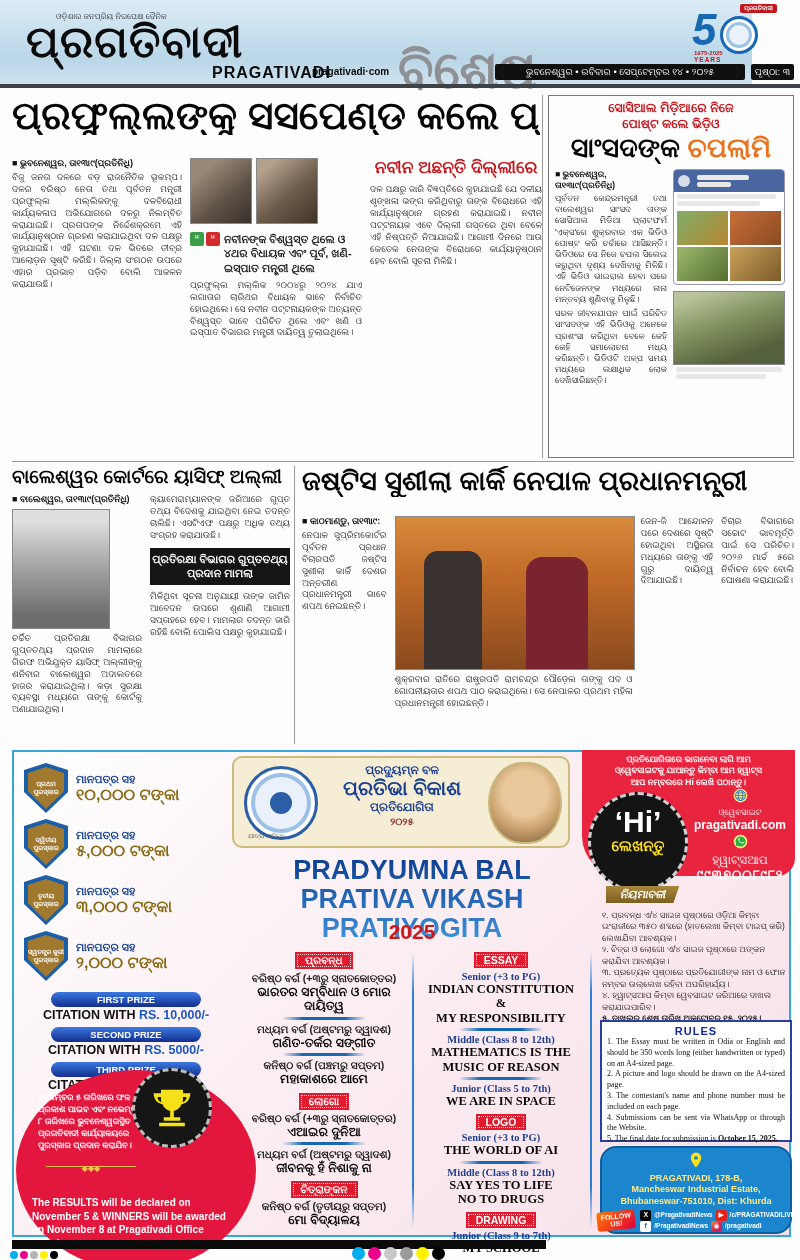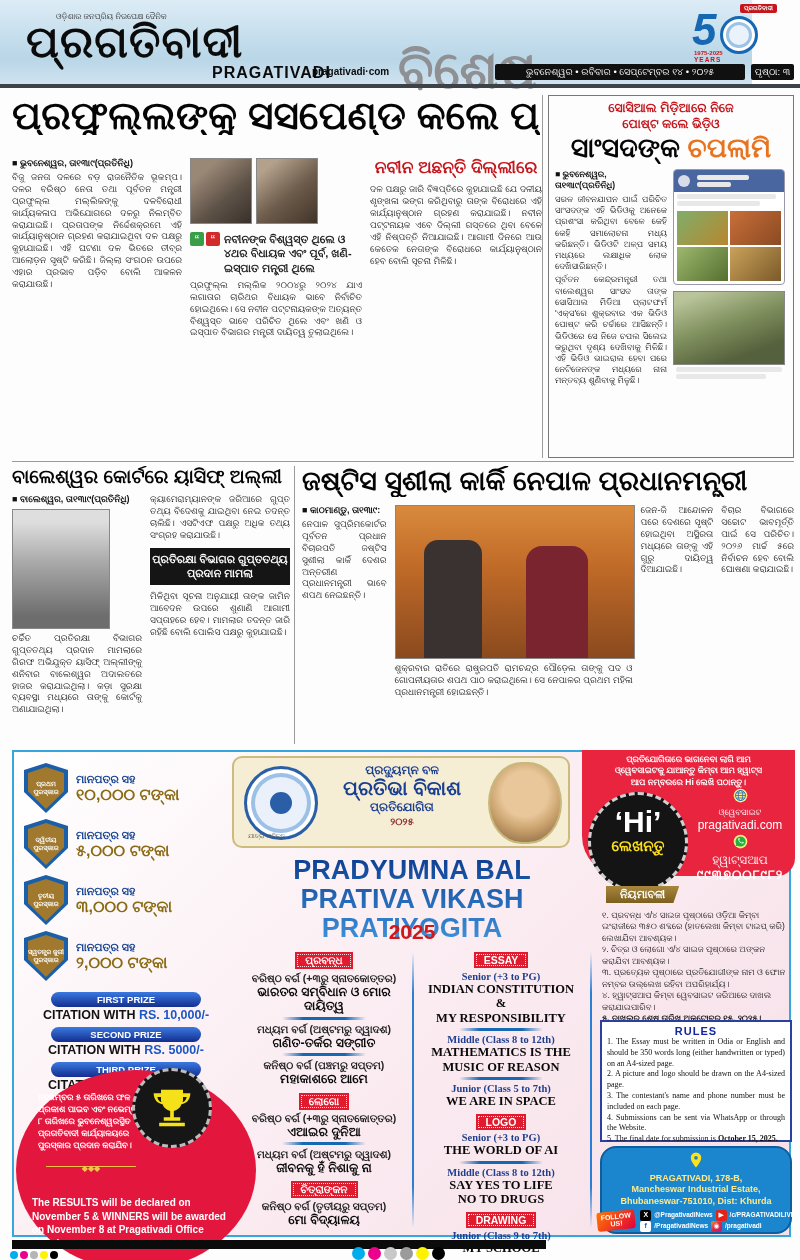--- a/index.html
+++ b/index.html
@@ -115,22 +115,22 @@
     <div style="text-align:center;color:#c4161c;font-weight:bold;font-size:12.5px;line-height:1.25;">
       <div>ସୋସିଆଲ ମିଡ଼ିଆରେ ନିଜେ</div>
       <div>ପୋଷ୍ଟ କଲେ ଭିଡ଼ିଓ</div>
     </div>
     <div style="text-align:center;font-size:27px;font-weight:bold;line-height:1.1;margin-top:2px;white-space:nowrap;overflow:hidden;">
       <span style="color:#050505;">ସାଂସଦଙ୍କ </span><span style="color:#e87420;">ଚପଲାମି</span>
     </div>
     <div style="display:flex;gap:6px;margin-top:5px;">
       <div style="width:112px;">
         <div class="byline" style="font-size:8.5px;">■ ଭୁବନେଶ୍ୱର, ତା୧୩ା୯(ପ୍ରତିନିଧି)</div>
+        <div class="odia-body" style="font-size:8.5px;margin-top:2px;">ପୂର୍ବତନ କେନ୍ଦ୍ରମନ୍ତ୍ରୀ ତଥା ବାଲେଶ୍ୱର ସାଂସଦ ତାଙ୍କ ସୋସିଆଲ ମିଡିଆ ପ୍ଲାଟଫର୍ମ 'ଏକ୍ସ'ରେ ଶୁକ୍ରବାର ଏକ ଭିଡିଓ ପୋଷ୍ଟ କରି ଚର୍ଚ୍ଚାରେ ଆସିଛନ୍ତି। ଭିଡିଓରେ ସେ ନିଜେ ଚପଲ ସିଲେଇ କରୁଥିବା ଦୃଶ୍ୟ ଦେଖିବାକୁ ମିଳିଛି। ଏହି ଭିଡିଓ ଭାଇରାଲ ହେବା ପରେ ନେଟିଜେନଙ୍କ ମଧ୍ୟରେ ନାନା ମନ୍ତବ୍ୟ ଶୁଣିବାକୁ ମିଳୁଛି।</div>
         <div class="odia-body" style="font-size:8.5px;margin-top:3px;">ସରଳ ଜୀବନଯାପନ ପାଇଁ ପରିଚିତ ସାଂସଦଙ୍କ ଏହି ଭିଡିଓକୁ ଅନେକେ ପ୍ରଶଂସା କରିଥିବା ବେଳେ କେହି କେହି ସମାଲୋଚନା ମଧ୍ୟ କରିଛନ୍ତି। ଭିଡିଓଟି ଅଳ୍ପ ସମୟ ମଧ୍ୟରେ ଲକ୍ଷାଧିକ ଲୋକ ଦେଖିସାରିଛନ୍ତି।</div>
-        <div class="odia-body" style="font-size:8.5px;margin-top:2px;">ପୂର୍ବତନ କେନ୍ଦ୍ରମନ୍ତ୍ରୀ ତଥା ବାଲେଶ୍ୱର ସାଂସଦ ତାଙ୍କ ସୋସିଆଲ ମିଡିଆ ପ୍ଲାଟଫର୍ମ 'ଏକ୍ସ'ରେ ଶୁକ୍ରବାର ଏକ ଭିଡିଓ ପୋଷ୍ଟ କରି ଚର୍ଚ୍ଚାରେ ଆସିଛନ୍ତି। ଭିଡିଓରେ ସେ ନିଜେ ଚପଲ ସିଲେଇ କରୁଥିବା ଦୃଶ୍ୟ ଦେଖିବାକୁ ମିଳିଛି। ଏହି ଭିଡିଓ ଭାଇରାଲ ହେବା ପରେ ନେଟିଜେନଙ୍କ ମଧ୍ୟରେ ନାନା ମନ୍ତବ୍ୟ ଶୁଣିବାକୁ ମିଳୁଛି।</div>
       </div>
       <div style="width:112px;">
 
         <div style="border:1px solid #99a;border-radius:4px;overflow:hidden;background:#fff;">
           <div style="height:22px;background:#4a66a0;display:flex;align-items:center;padding:0 4px;gap:4px;">
             <span class="dot" style="width:12px;height:12px;background:#d8dce8;"></span>
             <span style="flex:1;">
                 <span class="fbbar" style="display:block;width:60%;"></span>
                 <span class="fbbar" style="display:block;width:40%;"></span>
               </span>
@@ -169,21 +169,21 @@
         </div>
         <div class="odia-body">ମିଳିଥିବା ସୂଚନା ଅନୁଯାୟୀ ତାଙ୍କ ଜାମିନ ଆବେଦନ ଉପରେ ଶୁଣାଣି ଆଗାମୀ ସପ୍ତାହରେ ହେବ। ମାମଲାର ତଦନ୍ତ ଜାରି ରହିଛି ବୋଲି ପୋଲିସ ପକ୍ଷରୁ କୁହାଯାଇଛି।</div>
       </div>
     </div>
   </div>
 
   <div class="abs story-rule" style="left:294px;top:466px;width:1px;height:278px;"></div>
 
   <div class="abs" style="left:302px;top:466px;width:492px;height:278px;overflow:hidden;">
     <div style="font-size:27px;font-weight:bold;color:#050505;white-space:nowrap;overflow:hidden;">ଜଷ୍ଟିସ ସୁଶୀଲା କାର୍କି ନେପାଳ ପ୍ରଧାନମନ୍ତ୍ରୀ</div>
-    <div style="display:flex;gap:8px;margin-top:8px;">
+    <div style="display:flex;gap:8px;margin-top:19px;">
       <div style="width:86px;">
         <div class="byline">■ କାଠମାଣ୍ଡୁ, ତା୧୩ା୯:</div>
         <div class="odia-body" style="margin-top:3px;">ନେପାଳ ସୁପ୍ରିମକୋର୍ଟର ପୂର୍ବତନ ପ୍ରଧାନ ବିଚାରପତି ଜଷ୍ଟିସ ସୁଶୀଲା କାର୍କି ଦେଶର ଅନ୍ତରୀଣ ପ୍ରଧାନମନ୍ତ୍ରୀ ଭାବେ ଶପଥ ନେଇଛନ୍ତି।</div>
       </div>
       <div style="width:238px;">
         <div class="photo" style="width:238px;height:152px;position:relative;background:linear-gradient(180deg,#d98a3c 0%,#c06a28 40%,#8a4a1e 100%);overflow:hidden;">
           <div style="position:absolute;left:28px;top:34px;width:58px;height:118px;background:#3a3230;border-radius:14px 14px 0 0;"></div>
           <div style="position:absolute;left:130px;top:40px;width:62px;height:112px;background:#7a2430;border-radius:16px 16px 0 0;"></div>
         </div>
         <div class="odia-body" style="margin-top:4px;">ଶୁକ୍ରବାର ରାତିରେ ରାଷ୍ଟ୍ରପତି ରାମଚନ୍ଦ୍ର ପୌଡ଼େଲ ତାଙ୍କୁ ପଦ ଓ ଗୋପନୀୟତାର ଶପଥ ପାଠ କରାଇଥିଲେ। ସେ ନେପାଳର ପ୍ରଥମ ମହିଳା ପ୍ରଧାନମନ୍ତ୍ରୀ ହୋଇଛନ୍ତି।</div>
@@ -360,37 +360,37 @@
           <div>ଆପ ନମ୍ବରରେ Hi ଲେଖି ପଠାନ୍ତୁ।</div>
       </div>
       <div class="abs" style="left:108px;top:38px;width:100px;text-align:center;color:#fff;">
         <svg width="15" height="15" viewBox="0 0 24 24">
           <circle cx="12" cy="12" r="11" fill="#ffe98a"></circle>
           <circle cx="12" cy="12" r="8" fill="none" stroke="#1668b3" stroke-width="1.4"></circle>
           <ellipse cx="12" cy="12" rx="3.5" ry="8" fill="none" stroke="#1668b3" stroke-width="1.2"></ellipse>
           <path d="M4 12h16M5.5 8h13M5.5 16h13" stroke="#1668b3" stroke-width="1.2" fill="none"></path>
         </svg>
         <div style="font-size:8.5px;">ଓ୍ୱେବସାଇଟ</div>
-        <div style="font-size:12px;font-weight:normal;">pragativadi.com</div>
+        <div style="font-size:12px;font-weight:bold;">pragativadi.com</div>
         <svg width="15" height="15" viewBox="0 0 24 24" style="margin-top:2px;">
           <circle cx="12" cy="12" r="11" fill="#ffe98a"></circle>
           <path d="M12 4a8 8 0 0 0-6.9 12l-1 3.6 3.7-1A8 8 0 1 0 12 4z" fill="#23b33a"></path>
           <path d="M9.2 8.4c.8 2.8 2.6 4.6 5.4 5.4l.9-1.3 1.9 1.1c-.3 1.3-1.2 1.9-2.5 1.7-3.3-.6-5.9-3.2-6.5-6.5-.2-1.3.4-2.2 1.7-2.5l1.1 1.9-2 1.2z" fill="#fff"></path>
         </svg>
         <div style="font-size:12px;">ହ୍ୱାଟ୍ସଆପ</div>
         <div style="font-size:13px;font-weight:bold;letter-spacing:1px;">୯୯୩୭୦୦୮୯୮୨</div>
       </div>
 
       <div class="abs" style="left:6px;top:42px;width:100px;height:100px;border-radius:50%;background:#141414;border:3px dashed #cfcfcf;box-sizing:border-box;text-align:center;">
         <div style="color:#fff;font-size:30px;font-weight:bold;margin-top:12px;line-height:1;">‘Hi’</div>
         <div style="color:#ffe11a;font-size:15px;font-weight:bold;">ଲେଖନ୍ତୁ</div>
       </div>
     </div>
 
-    <div class="abs gold-ribbon" style="left:592px;top:134px;">ନିୟମାବଳୀ</div>
+    <div class="abs gold-ribbon" style="left:592px;top:134px;font-style:italic;">ନିୟମାବଳୀ</div>
     <div class="abs sm" style="left:588px;top:158px;width:186px;line-height:1.35;color:#222;">
       <div>୧. ପ୍ରବନ୍ଧ ଏ/୪ ସାଇଜ ପୃଷ୍ଠାରେ ଓଡ଼ିଆ କିମ୍ବା ଇଂରାଜୀରେ ୩୫୦ ଶବ୍ଦରେ (ହାତଲେଖା କିମ୍ବା ଟାଇପ୍ କରି) ଲେଖାଯିବା ଆବଶ୍ୟକ।</div>
       <div>୨. ଚିତ୍ର ଓ ଲୋଗୋ ଏ/୪ ସାଇଜ ପୃଷ୍ଠାରେ ଅଙ୍କନ କରାଯିବା ଆବଶ୍ୟକ।</div>
       <div>୩. ପ୍ରତ୍ୟେକ ପୃଷ୍ଠାରେ ପ୍ରତିଯୋଗୀଙ୍କ ନାମ ଓ ଫୋନ ନମ୍ବର ଉଲ୍ଲେଖ ରହିବା ଅପରିହାର୍ଯ୍ୟ।</div>
       <div>୪. ହ୍ୱାଟ୍ସଆପ କିମ୍ବା ୱେବସାଇଟ ଜରିଆରେ ଦାଖଲ କରାଯାଇପାରିବ।</div>
       <div style="font-weight:bold;">୫. ଦାଖଲର ଶେଷ ତାରିଖ ଅକ୍ଟୋବର ୧୫, ୨୦୨୫।</div>
     </div>
 
     <div class="abs" style="left:586px;top:268px;width:192px;height:122px;background:#fff;border:2px solid #2b3f9e;box-sizing:border-box;padding:3px 5px;">
       <div style="text-align:center;font-weight:bold;color:#16279e;font-size:11px;letter-spacing:1px;">RULES</div>

